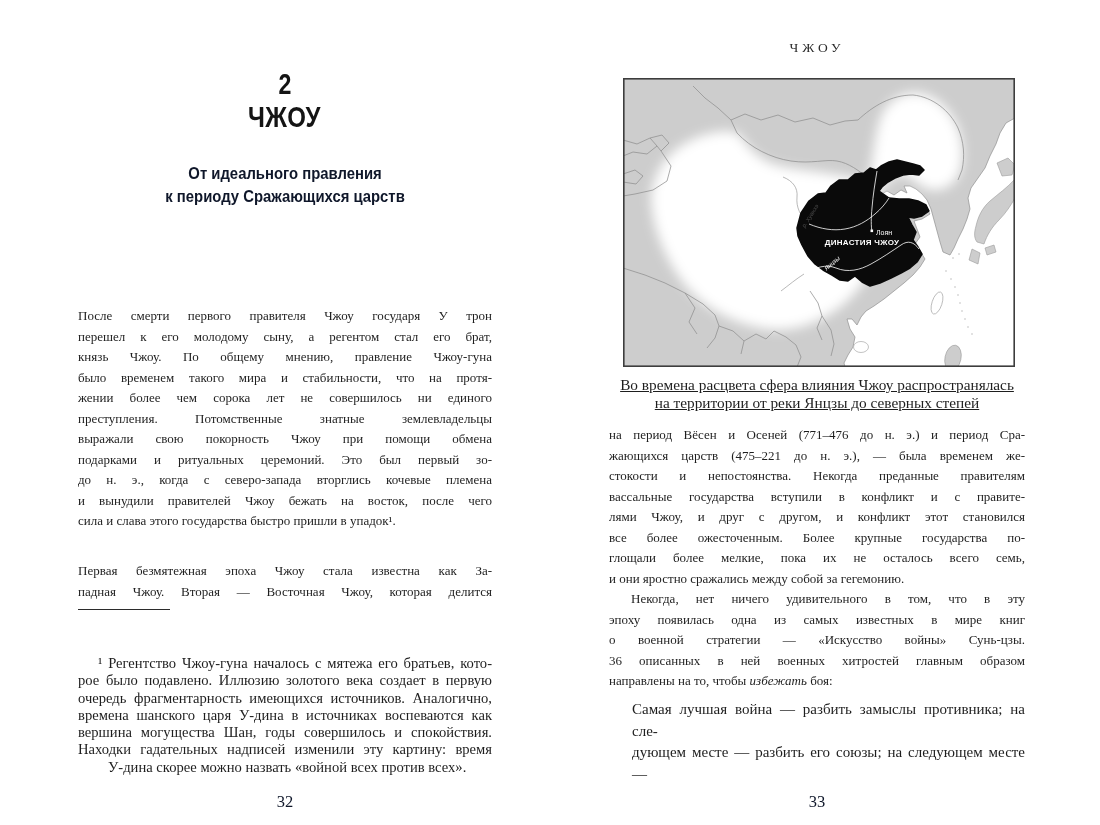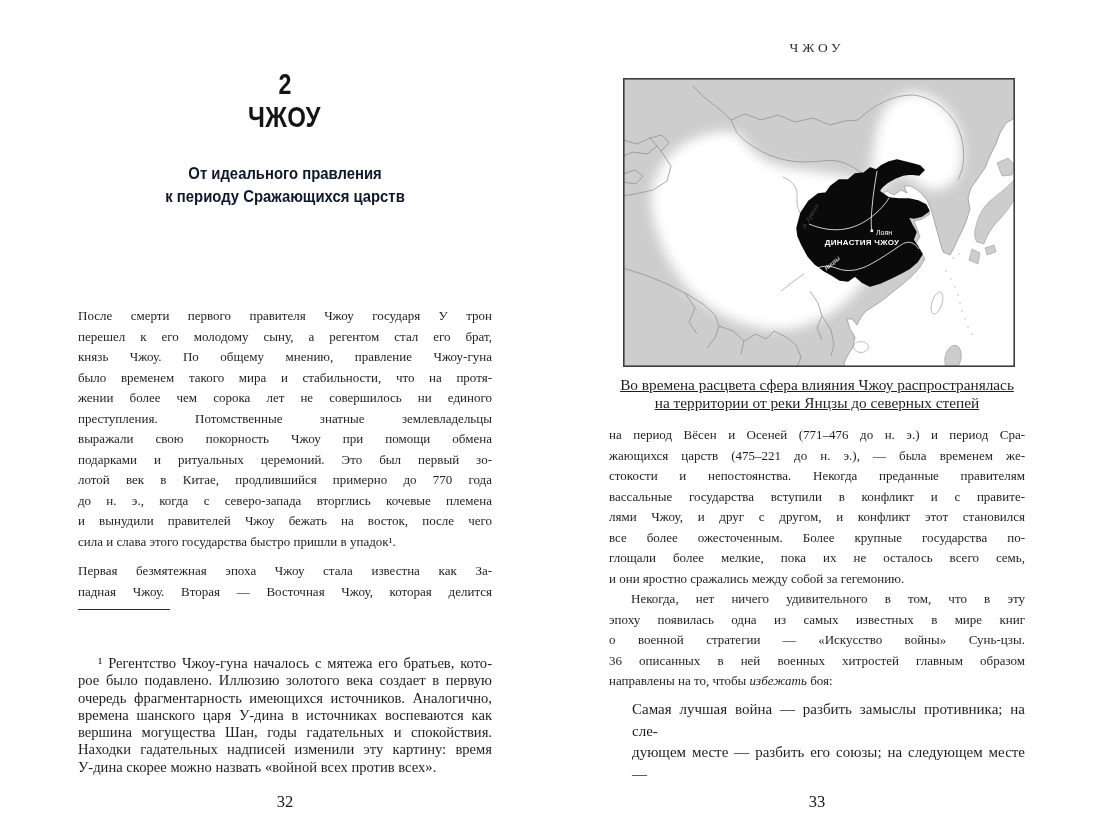--- a/index.html
+++ b/index.html
@@ -21,21 +21,21 @@
   .jtext{font-size:13px;line-height:20.5px;}
   .jtext .line{text-align:justify;text-align-last:justify;white-space:normal;}
   .jtext .line.end{text-align-last:left;}
   .jtext .line.indent{text-indent:22px;}
   .para1{left:78px;top:306px;width:414px;}
   .para2{left:78px;top:561px;width:414px;}
 
   .fn-rule{left:78px;top:609px;width:92px;border-top:1.2px solid #2b2b2b;height:0;}
   .footnote{left:78px;top:619px;width:414px;font-size:14.6px;line-height:17.3px;}
   .footnote .line{text-align:justify;text-align-last:justify;}
-  .footnote .line.end{text-align-last:left;}
+  .footnote .line.end{text-align-last:left;margin-left:30px;}
   .footnote .line.indent{text-indent:20px;margin-top:36px;}
 
   .pagenum{top:792px;text-align:center;font-size:16.5px;color:#0f172a;}
   .pagenum.left{left:78px;width:414px;}
   .pagenum.right{left:609px;width:416px;}
 
   .running-head{left:609px;top:40px;width:416px;text-align:center;
             font-size:13.5px;letter-spacing:4px;color:#2b2b2b;}
 
   .map-box{left:623px;top:78px;width:392px;height:289px;}
@@ -67,37 +67,36 @@
 
   <div class="abs jtext para1">
       <div class="line">После смерти первого правителя Чжоу государя У трон</div>
       <div class="line">перешел к его молодому сыну, а регентом стал его брат,</div>
       <div class="line">князь Чжоу. По общему мнению, правление Чжоу-гуна</div>
       <div class="line">было временем такого мира и стабильности, что на протя-</div>
       <div class="line">жении более чем сорока лет не совершилось ни единого</div>
       <div class="line">преступления. Потомственные знатные землевладельцы</div>
       <div class="line">выражали свою покорность Чжоу при помощи обмена</div>
       <div class="line">подарками и ритуальных церемоний. Это был первый зо-</div>
-      <div class="line">лотой век в Китае, продлившийся примерно до 770 года</div>
       <div class="line">до н. э., когда с северо-запада вторглись кочевые племена</div>
       <div class="line">и вынудили правителей Чжоу бежать на восток, после чего</div>
       <div class="line end">сила и слава этого государства быстро пришли в упадок¹.</div>
     </div>
   <div class="abs jtext para2">
       <div class="line">Первая безмятежная эпоха Чжоу стала известна как За-</div>
       <div class="line">падная Чжоу. Вторая — Восточная Чжоу, которая делится</div>
     </div>
 
   <div class="abs fn-rule"></div>
   <div class="abs footnote">
       <div class="line indent">¹ Регентство Чжоу-гуна началось с мятежа его братьев, кото-</div>
       <div class="line">рое было подавлено. Иллюзию золотого века создает в первую</div>
       <div class="line">очередь фрагментарность имеющихся источников. Аналогично,</div>
       <div class="line">времена шанского царя У-дина в источниках воспеваются как</div>
-      <div class="line">вершина могущества Шан, годы гадательных и спокойствия.</div>
+      <div class="line">вершина могущества Шан, годы совершилось и спокойствия.</div>
       <div class="line">Находки гадательных надписей изменили эту картину: время</div>
       <div class="line end">У-дина скорее можно назвать «войной всех против всех».</div>
     </div>
 
   <div class="abs pagenum left">32</div>
 
   <div class="abs running-head">ЧЖОУ</div>
 
   <div class="abs map-box">
     <svg width="392" height="289" viewBox="0 0 392 289">

